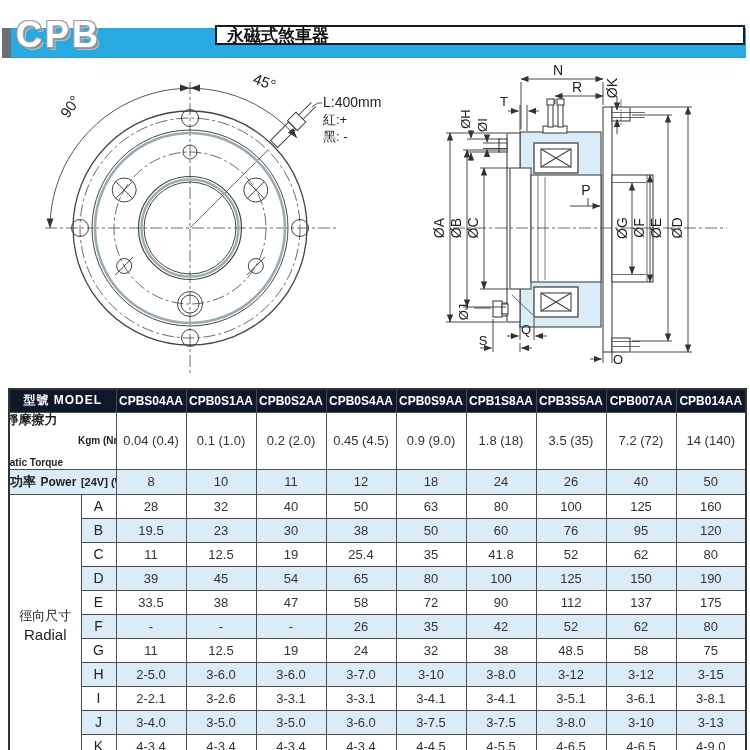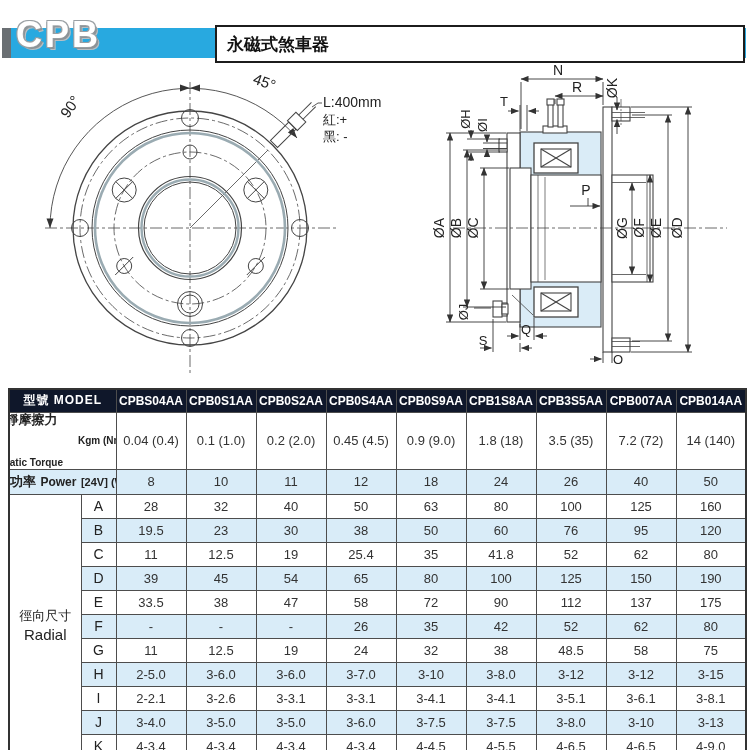--- a/index.html
+++ b/index.html
@@ -4,21 +4,21 @@
 <style>
   html,body{margin:0;padding:0;background:#fff;}
   .page{position:relative;width:750px;height:750px;background:#fff;overflow:hidden;
         font-family:"Liberation Sans","DejaVu Sans",sans-serif;color:#222;}
   
   .hdr-grayblock{position:absolute;left:2px;top:28px;width:9px;height:30px;background:#6a6f73;}
   .hdr-bar{position:absolute;left:11px;top:28px;width:735px;height:30px;background:#28a9e0;}
   .cpb-logo{position:absolute;left:16px;top:14px;font-size:36px;font-weight:bold;letter-spacing:3px;color:#fff;
             text-shadow:-1px -1px 0 #9aa0a4,1px -1px 0 #9aa0a4,-1px 1px 0 #9aa0a4,2px 2px 0 #8d9397,3px 3px 0 #b9bfc3;}
   .series-label{position:absolute;left:128px;top:33px;font-size:18px;font-weight:bold;color:#fff;letter-spacing:1px;margin-top:40px;}
-  .title-box{position:absolute;left:215px;top:25px;width:530px;height:38px;background:#fff;border:2px solid #1c1c1c;
+  .title-box{position:absolute;left:215px;top:25px;width:530px;height:20px;background:#fff;border:2px solid #1c1c1c;
              display:flex;align-items:center;gap:8px;padding-left:10px;box-sizing:border-box;}
   .title-zh{font-size:17px;font-weight:bold;color:#111;}
   .title-en{font-size:15px;color:#111;}
   
   .drawing-svg{position:absolute;left:0;top:55px;}
   .drawing-svg text{font-family:"Liberation Sans","DejaVu Sans",sans-serif;fill:#222;}
   .watermark{position:absolute;left:235px;top:341px;font-size:26px;font-weight:bold;letter-spacing:1px;color:#c800c8;
              text-shadow:-1px -1px 0 #ff93f4,1px -1px 0 #ff93f4,-1px 1px 0 #ff93f4,1px 1px 0 #ff93f4,0 0 4px #ff6bf0;
              white-space:nowrap;}
   

